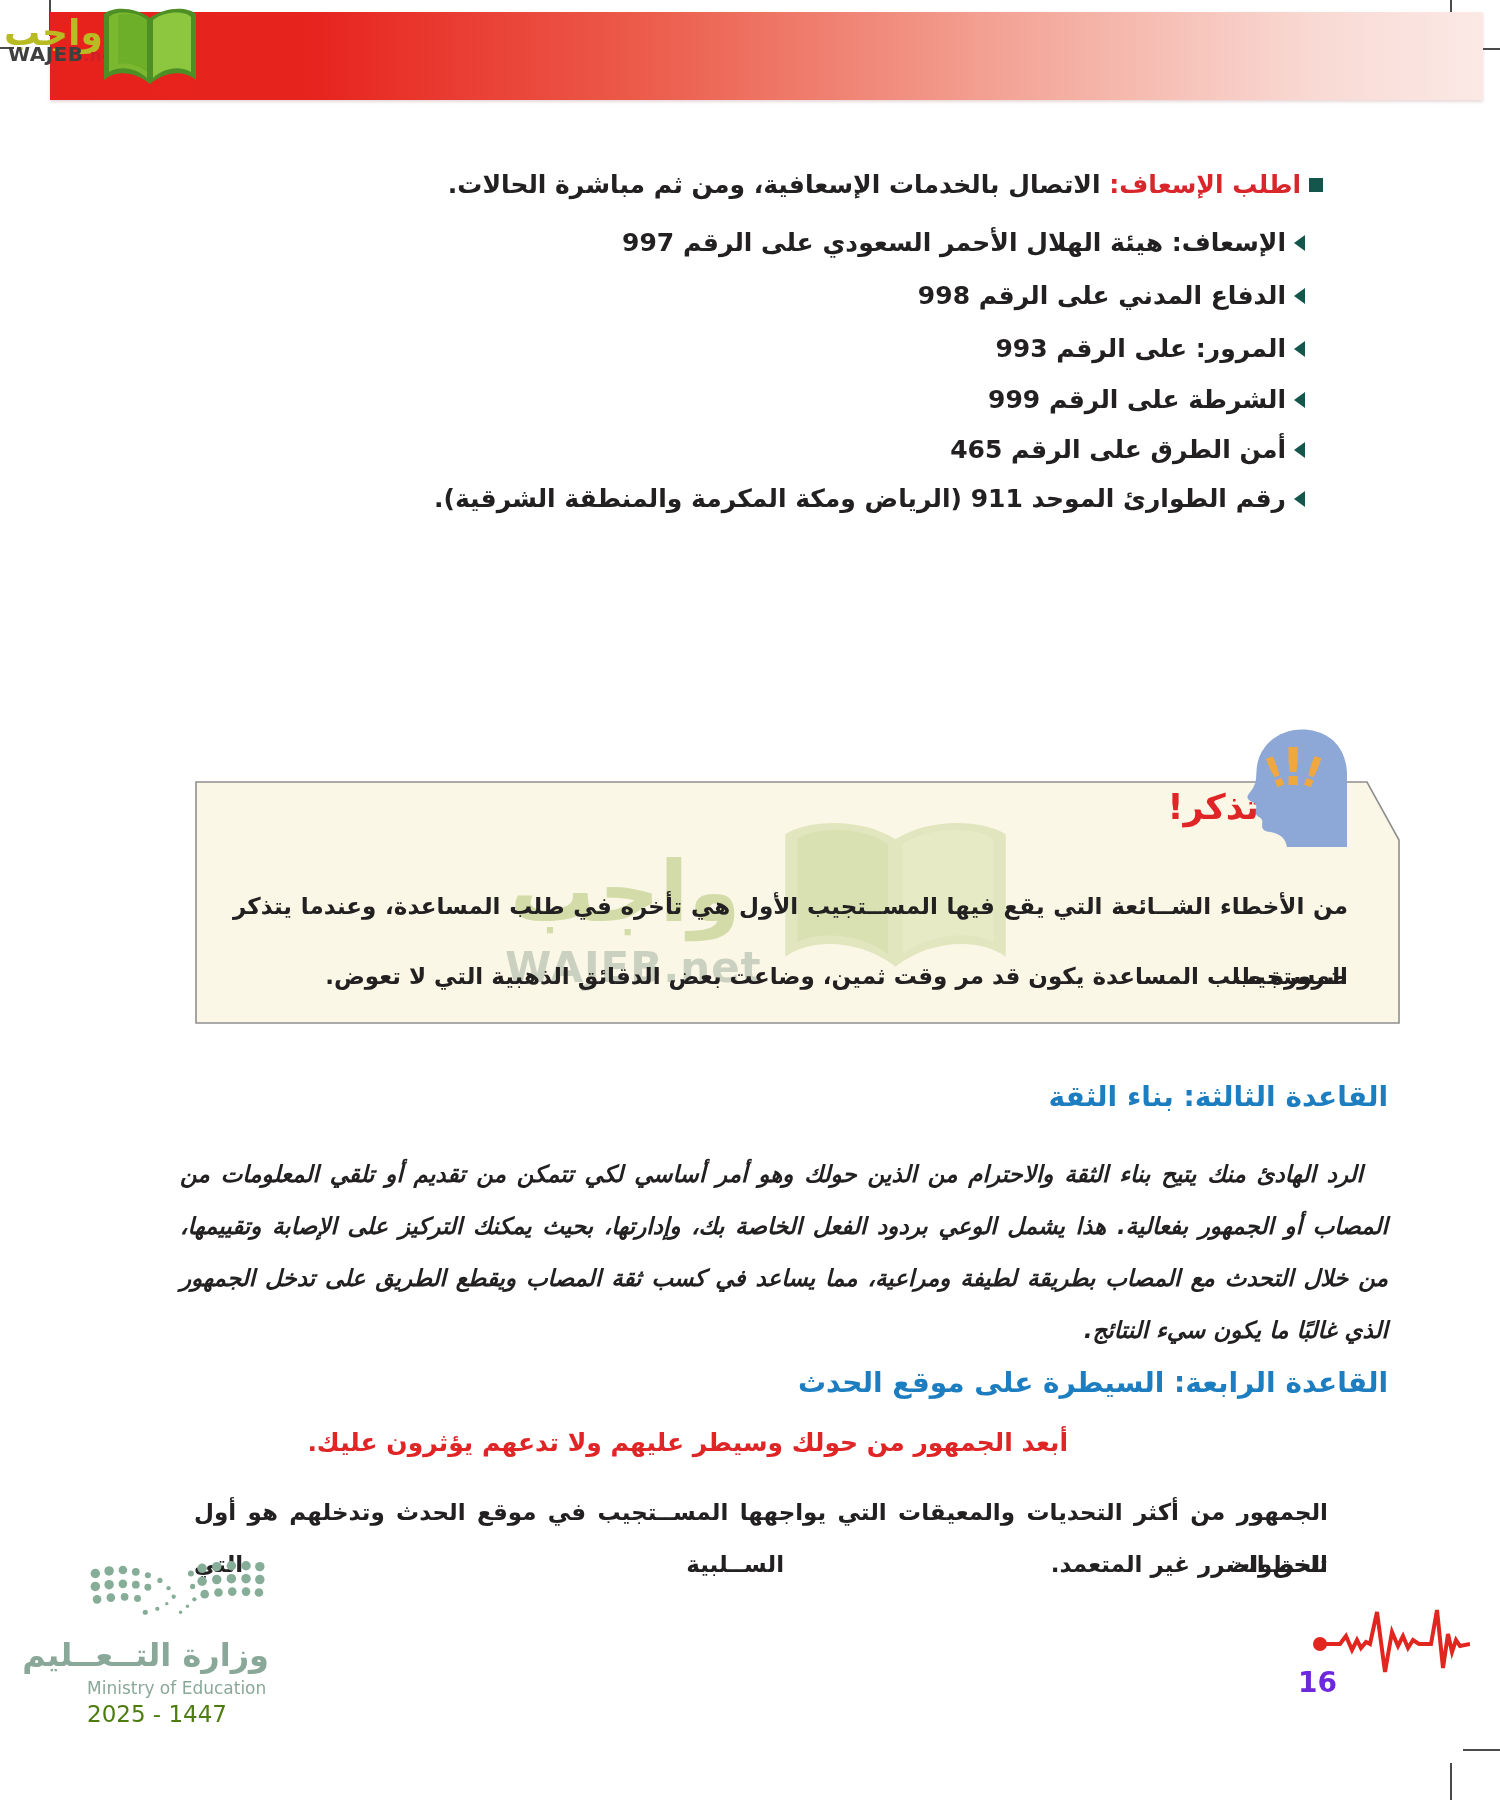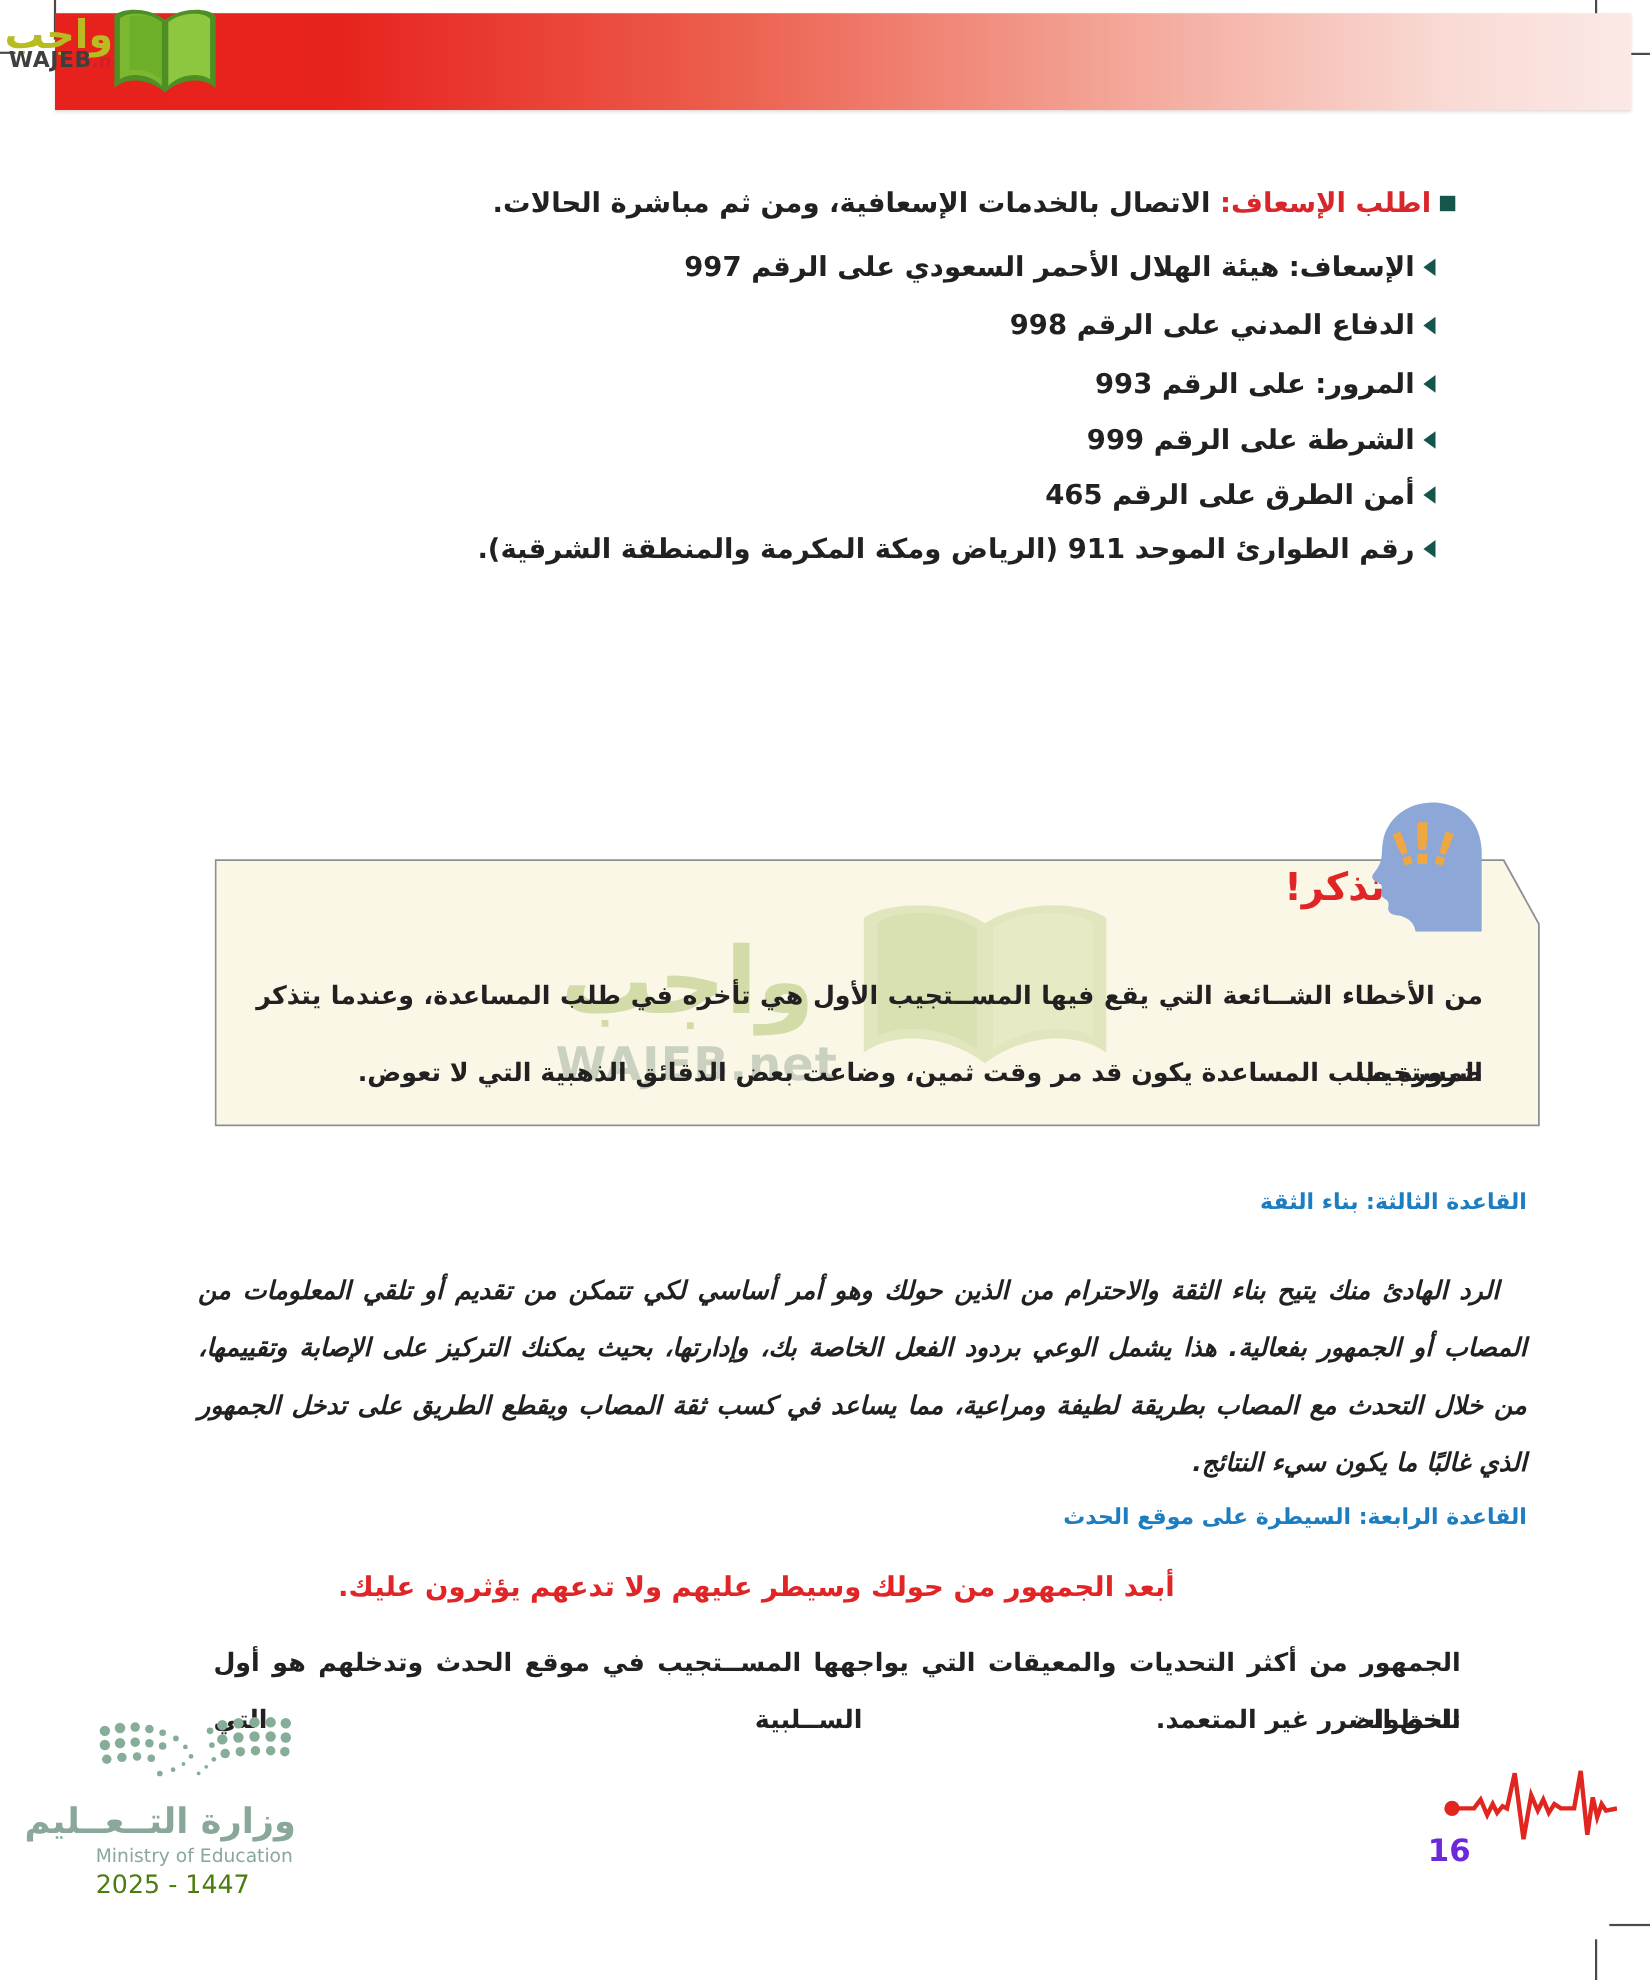--- a/index.html
+++ b/index.html
@@ -39,21 +39,21 @@
   .rembox{position:absolute;left:195px;top:725px;width:1205px;height:300px;}
   .rembox svg.frame{position:absolute;left:0;top:0;}
   .rem-title{position:absolute;right:141px;top:62px;font-size:35px;color:#e02527;direction:rtl;}
   .rem-body{position:absolute;left:38px;right:52px;top:146px;direction:rtl;font-size:23px;color:#232021;z-index:3;}
   .rem-body .ln{line-height:70px;height:70px;display:block;}
   .head-icon{position:absolute;left:1048px;top:2px;z-index:4;}
   .wm-book{position:absolute;left:578px;top:88px;opacity:.55;z-index:1;}
   .wm-ar{position:absolute;left:315px;top:118px;font-size:84px;color:#b9cb80;opacity:.6;z-index:1;direction:rtl;}
   .wm-en{position:absolute;left:310px;top:218px;font-size:42px;color:#a4b3a2;opacity:.55;z-index:1;letter-spacing:1px;}
   
-  .h-blue{position:absolute;right:112px;direction:rtl;font-size:20px;color:#1c7dc0;white-space:nowrap;}
+  .h-blue{position:absolute;right:112px;direction:rtl;font-size:28px;color:#1c7dc0;white-space:nowrap;}
   .red-line{position:absolute;right:432px;top:1428px;direction:rtl;font-size:25px;color:#e02527;white-space:nowrap;}
   
   .ministry{position:absolute;left:58px;top:1550px;width:230px;}
   .moe-ar{position:absolute;left:29px;top:86px;width:182px;text-align:center;font-size:32px;color:#8aa899;direction:rtl;white-space:nowrap;}
   .moe-en{position:absolute;left:29px;top:128px;font-size:17px;color:#8aa899;font-weight:normal;white-space:nowrap;}
   .moe-yr{position:absolute;left:29px;top:151px;font-size:23px;color:#4d7c0f;font-weight:normal;}
   .pageno{position:absolute;left:1298px;top:1650px;font-size:28px;color:#6d28d9;margin-top:16px;}
   .ecg{position:absolute;left:1308px;top:1604px;}
 </style>
 </head>

